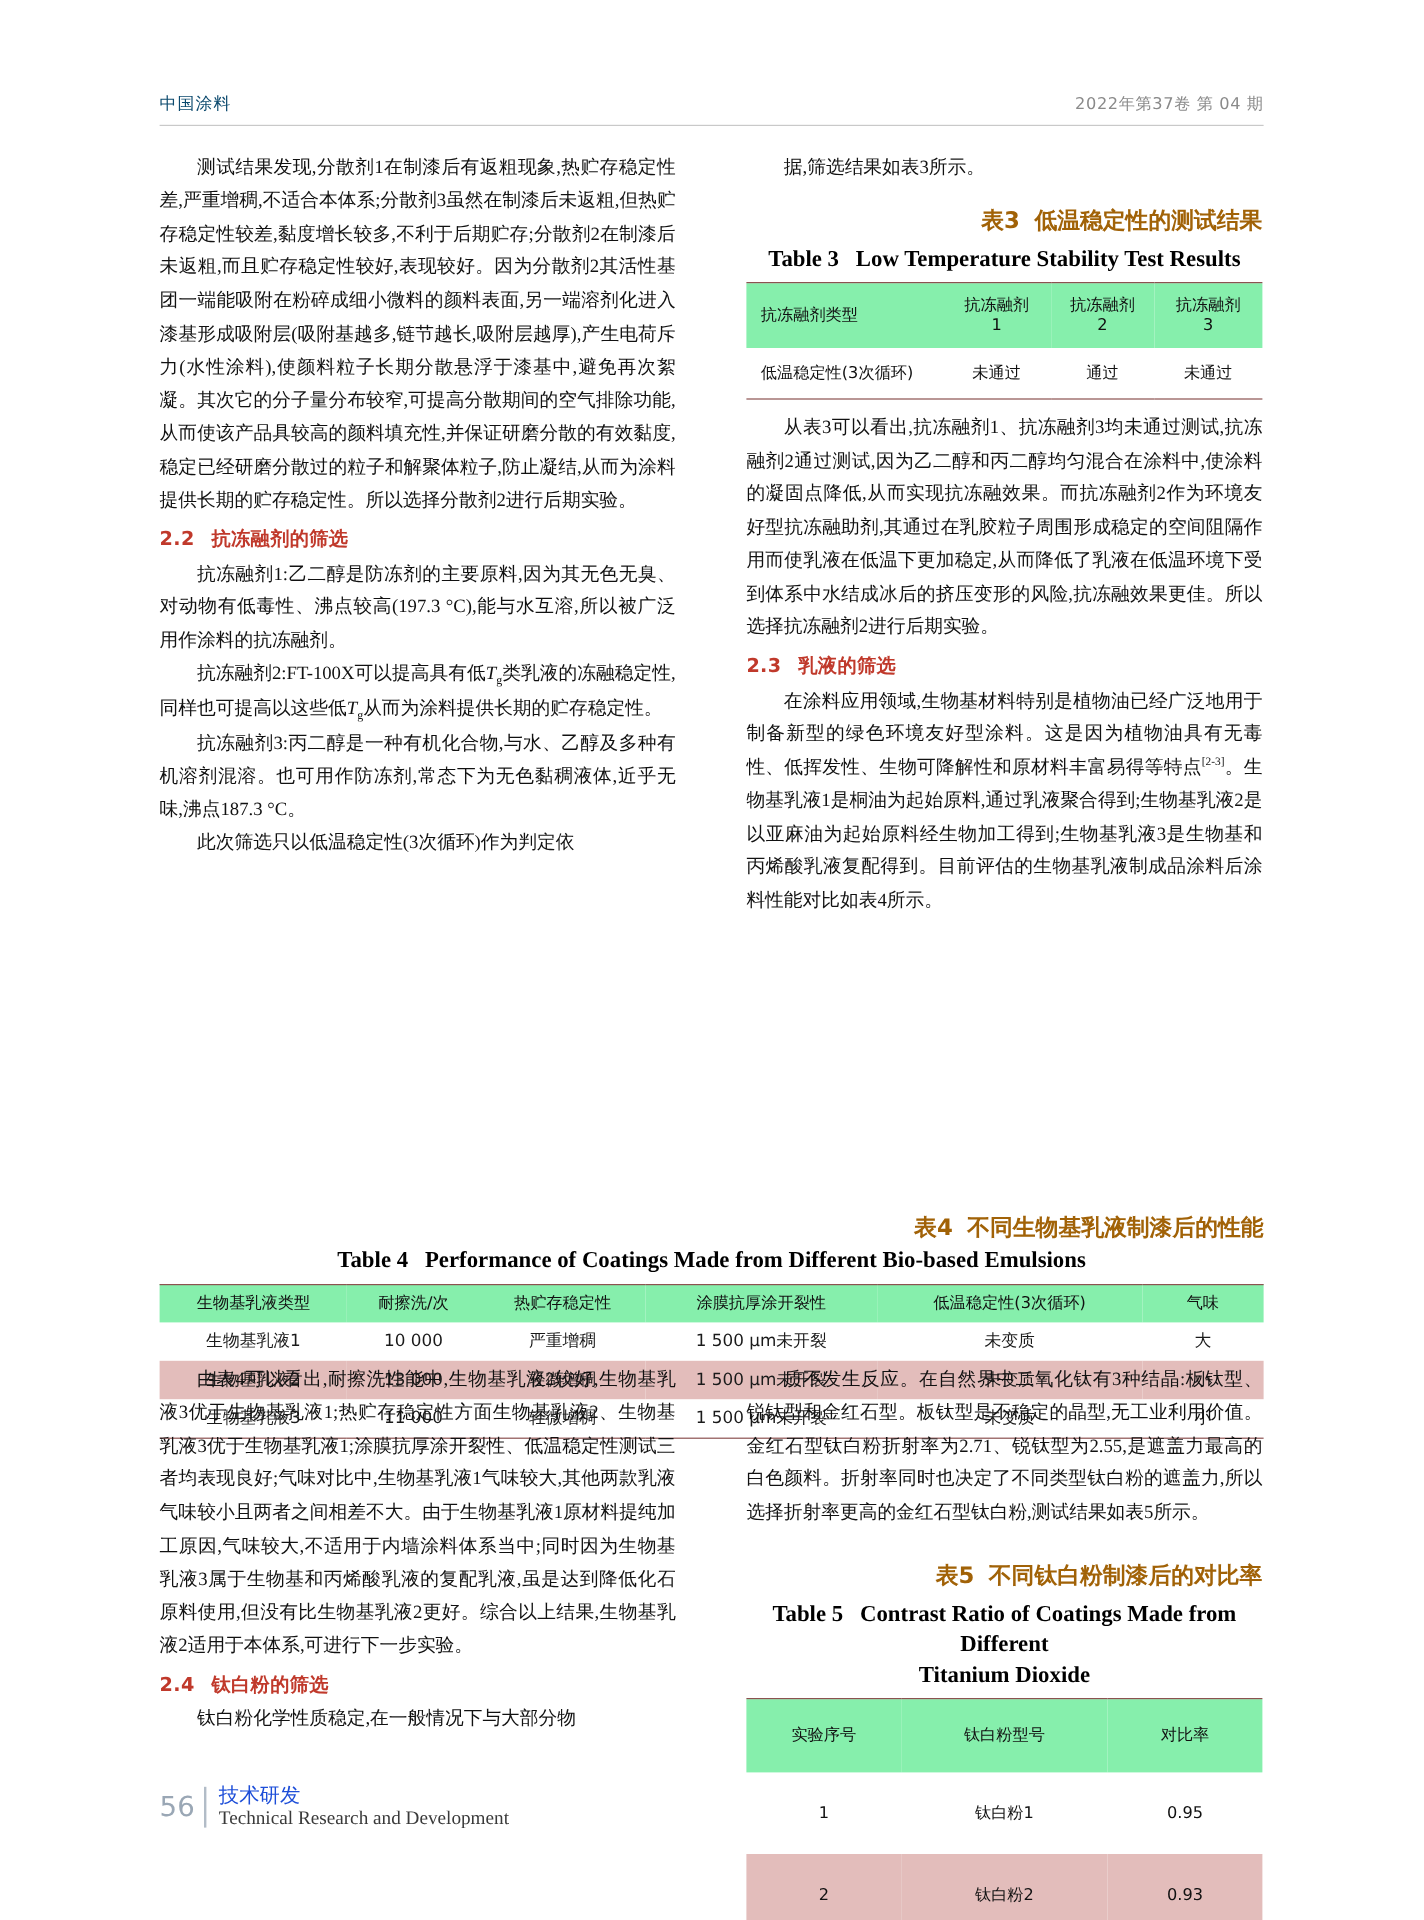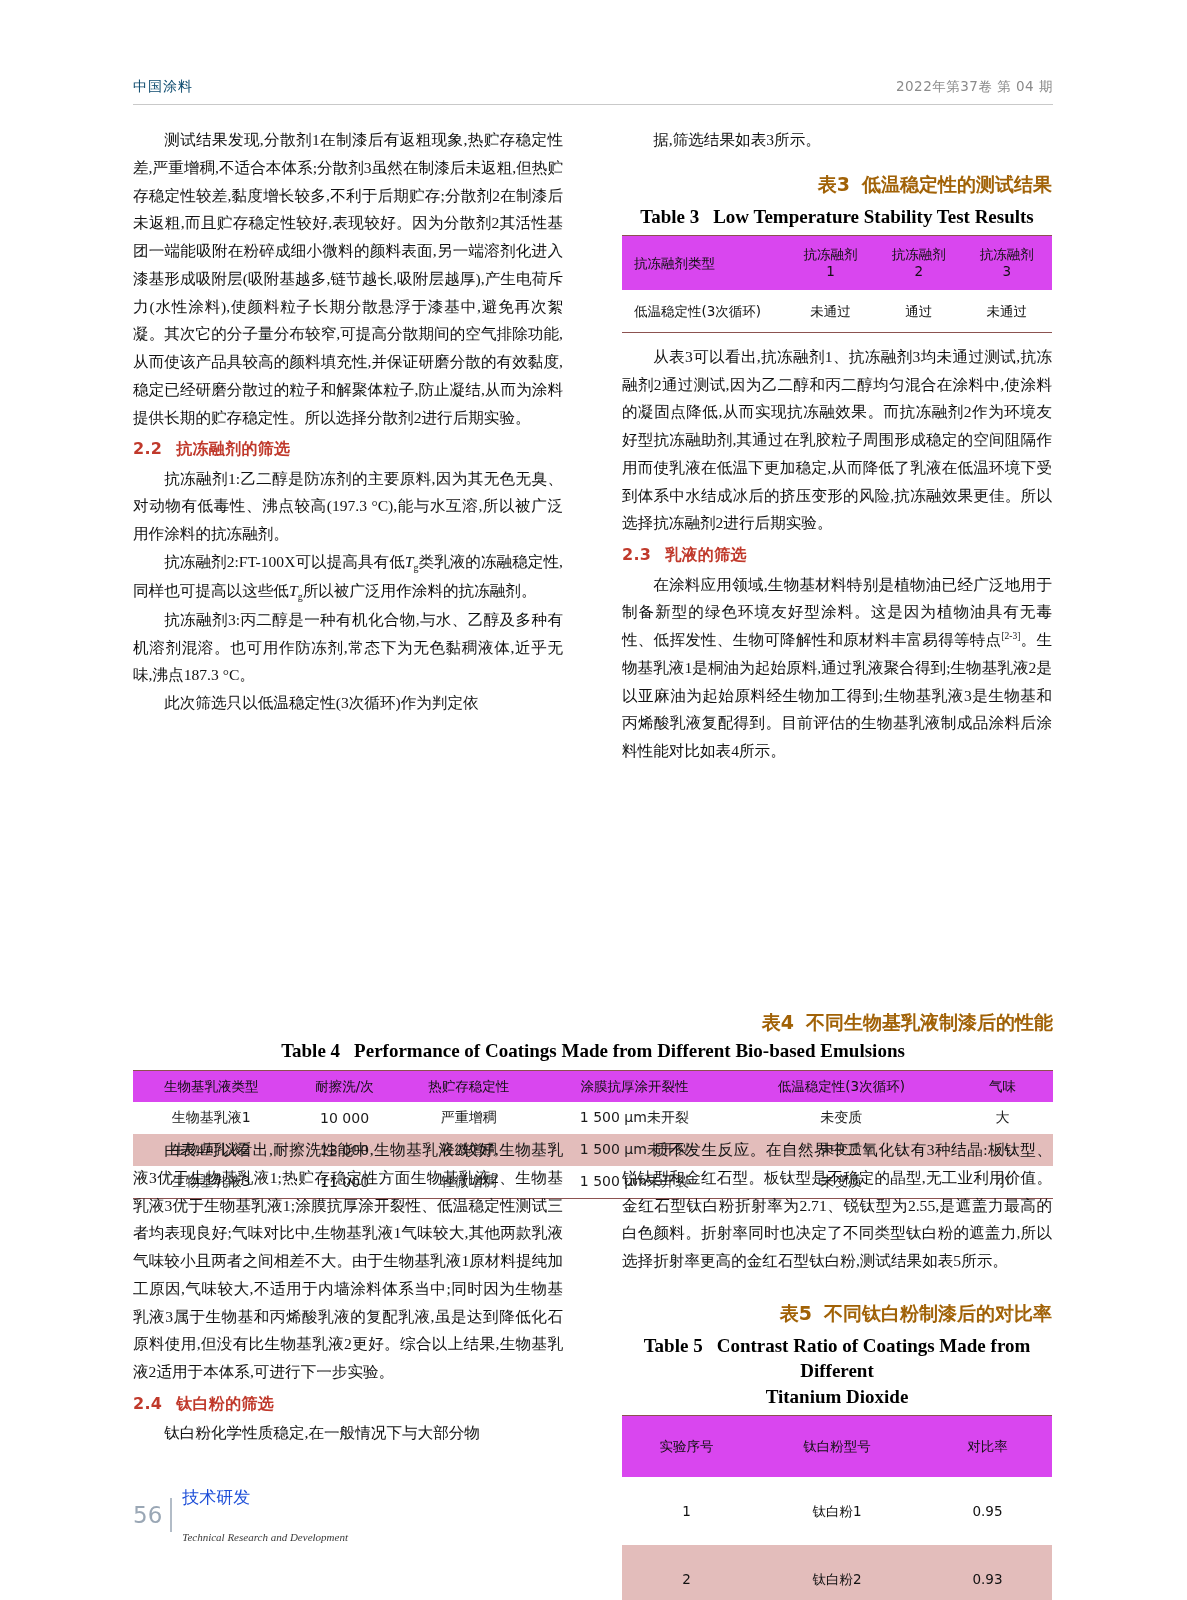--- a/index.html
+++ b/index.html
@@ -107,21 +107,21 @@
     border-collapse: collapse;
     width: 100%;
     font-size: 13.5px;
     font-family: "DejaVu Sans", "Liberation Sans", sans-serif;
   }
   table td, table th {
     padding: 6px 4px;
     text-align: center;
     font-weight: normal;
   }
-  thead tr { background: #d946ef; color: #111; margin-left: 32px; }
+  thead tr { background: #86efac; color: #111; margin-left: 32px; }
   thead th { font-size: 13.5px; line-height: 1.25; }
   tbody tr.alt { background: #e3bdbb; }
   .rule-top { border-top: 1.6px solid #8c5250; }
   .rule-bot { border-bottom: 1.6px solid #8c5250; }
 
   
   .t3 thead th { padding: 10px 2px; }
   .t3 td { padding: 9px 2px; }
   .t3 .lead { text-align: left; padding-left: 12px; }
   .t3 thead th.lead { text-align: left; padding-left: 12px; }
@@ -159,25 +159,23 @@
     background: #b2bcc7;
     margin-right: 10px;
   }
   .footer .f-cn {
     font-size: 17px;
     font-family: "DejaVu Sans", "Liberation Sans", sans-serif;
     color: #1d4ed8;
     line-height: 1.1;
   }
   .footer .f-en {
-    font-size: 11px;
-    font-style: italic;
+    font-size: 16px;
     color: #3a3a3a;
     font-family: "Liberation Serif", serif;
-    margin-top: 24px;
   }
 </style>
 </head>
 <body>
 
 <div class="page">
 
   <div class="header">
     <div class="header-left">中国涂料</div>
     <div class="header-right">2022年第37卷  第 04 期</div>
@@ -187,21 +185,21 @@
   <div class="col col-left" style="top:126px; height:820px;">
     <p class="para">测试结果发现,分散剂1在制漆后有返粗现象,热贮存稳定性差,严重增稠,不适合本体系;分散剂3虽然在制漆后未返粗,但热贮存稳定性较差,黏度增长较多,不利于后期贮存;分散剂2在制漆后未返粗,而且贮存稳定性较好,表现较好。因为分散剂2其活性基团一端能吸附在粉碎成细小微料的颜料表面,另一端溶剂化进入漆基形成吸附层(吸附基越多,链节越长,吸附层越厚),产生电荷斥力(水性涂料),使颜料粒子长期分散悬浮于漆基中,避免再次絮凝。其次它的分子量分布较窄,可提高分散期间的空气排除功能,从而使该产品具较高的颜料填充性,并保证研磨分散的有效黏度,稳定已经研磨分散过的粒子和解聚体粒子,防止凝结,从而为涂料提供长期的贮存稳定性。所以选择分散剂2进行后期实验。</p>
 
     <div class="sec-head">
       <span class="num">2.2</span><span>抗冻融剂的筛选</span>
     </div>
 
     <p class="para">抗冻融剂1:乙二醇是防冻剂的主要原料,因为其无色无臭、对动物有低毒性、沸点较高(197.3 °C),能与水互溶,所以被广泛用作涂料的抗冻融剂。</p>
 
     <p class="para">
-      <span>抗冻融剂2:FT-100X可以提高具有低</span><span class="ital">T</span><sub style="font-size:10px">g</sub><span>类乳液的冻融稳定性,同样也可提高以这些低</span><span class="ital">T</span><sub style="font-size:10px">g</sub><span>所以被广泛用作涂料的抗冻融剂。</span>
+      <span>抗冻融剂2:FT-100X可以提高具有低</span><span class="ital">T</span><sub style="font-size:10px">g</sub><span>类乳液的冻融稳定性,同样也可提高以这些低</span><span class="ital">T</span><sub style="font-size:10px">g</sub><span>从而为涂料提供长期的贮存稳定性。</span>
     </p>
 
     <p class="para">抗冻融剂3:丙二醇是一种有机化合物,与水、乙醇及多种有机溶剂混溶。也可用作防冻剂,常态下为无色黏稠液体,近乎无味,沸点187.3 °C。</p>
     <p class="para">此次筛选只以低温稳定性(3次循环)作为判定依</p>
   </div>
 
   <div class="col col-right" style="top:126px; height:820px;">
     <p class="para">据,筛选结果如表3所示。</p>
 
     <div class="tbl-block">

